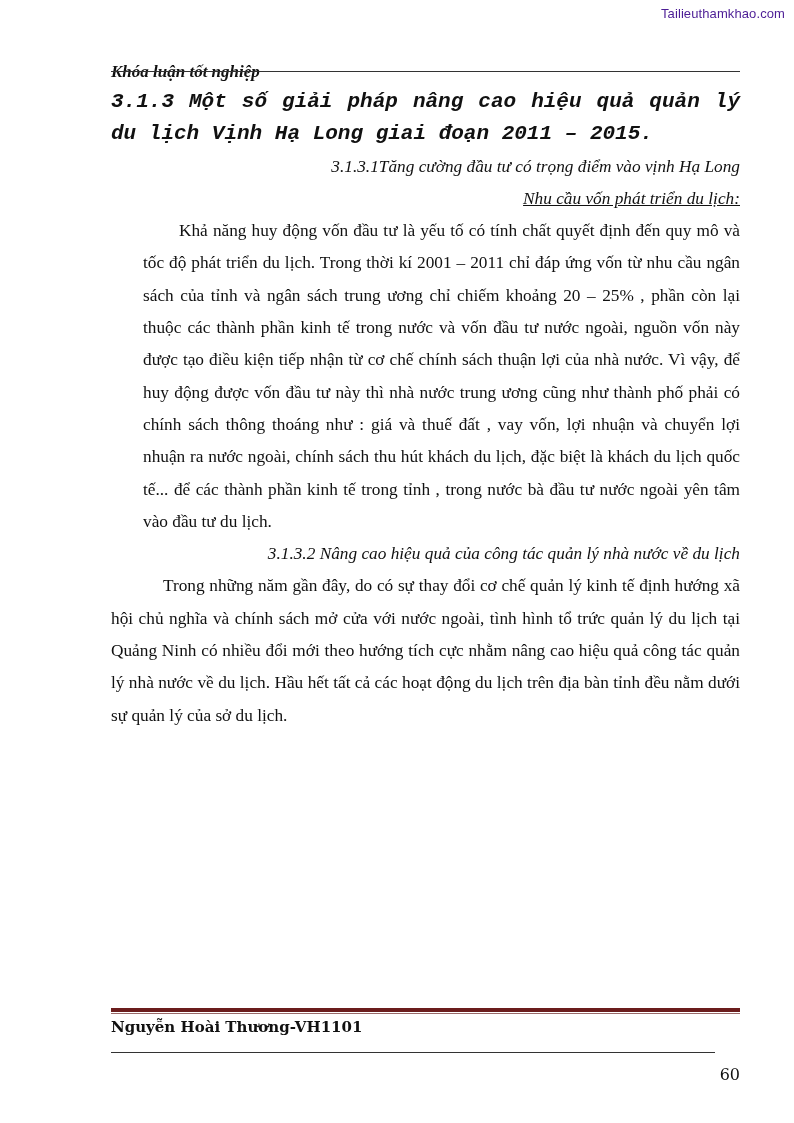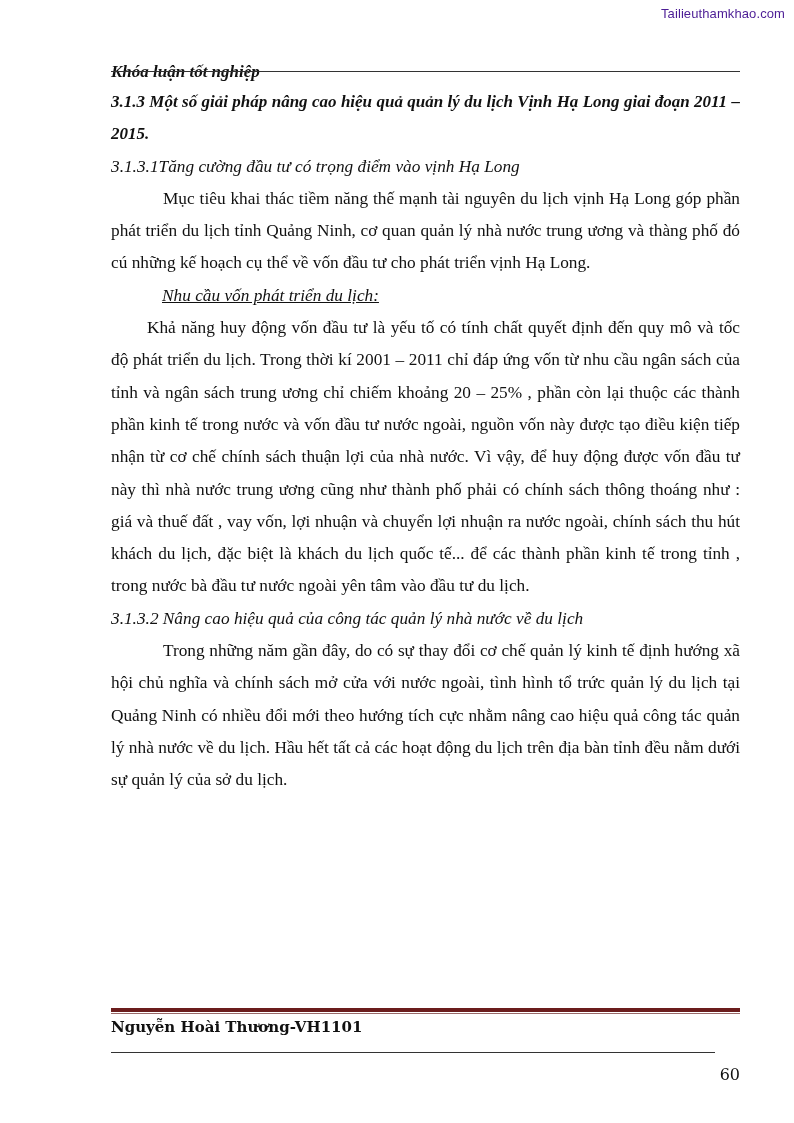--- a/index.html
+++ b/index.html
@@ -4,26 +4,26 @@
   <style>
     html, body { margin: 0; padding: 0; background: #ffffff; }
     body { width: 794px; height: 1123px; position: relative; overflow: hidden;
            font-family: "Liberation Serif", serif; color: #111; }
     .watermark { position: absolute; top: 6px; right: 9px; font-family: "Liberation Sans", sans-serif;
                  font-size: 13px; color: #4c1d95; letter-spacing: 0.1px; }
     .header { position: absolute; left: 111px; top: 61px; width: 629px; }
     .header-title { font-style: italic; font-weight: bold; font-size: 17px; line-height: 22px; }
     .header-rule { position: absolute; left: 111px; top: 71px; width: 629px; height: 1px; background: #333; }
     .content { position: absolute; left: 111px; top: 86px; width: 629px; font-size: 17.3px; line-height: 32.3px; }
-    .h-main { font-weight: bold; font-style: italic; font-size: 17px; text-align: justify; text-align-last: left; }
-    .h-sub { font-style: italic; }
+    .h-main { font-weight: bold; font-style: italic; font-size: 21px; text-align: justify; text-align-last: left; font-family: Liberation Mono, monospace; }
+    .h-sub { font-style: italic; text-align: right; }
     .p { text-align: justify; }
     .indent { text-indent: 52px; }
     .indent-small { text-indent: 51px; text-decoration: underline; }
-    .indent-mid { text-indent: 36px; }
+    .indent-mid { text-indent: 36px; margin-left: 32px; }
     .footer-bar { position: absolute; left: 111px; top: 1008px; width: 629px; height: 4px; background: #6b1d1d; }
     .footer-bar-thin { position: absolute; left: 111px; top: 1013px; width: 629px; height: 1px; background: #9a6a6a; }
     .footer-author { position: absolute; left: 111px; top: 1016px; font-family: "DejaVu Serif", serif;
                      font-weight: bold; font-size: 15px; line-height: 22px; }
     .footer-page { position: absolute; right: 54px; top: 1064px; font-family: "DejaVu Serif", serif;
                    font-size: 16px; line-height: 22px; }
     .footer-rule { position: absolute; left: 111px; top: 1052px; width: 604px; height: 1px; background: #333; }
   </style>
 </head>
 <body>
@@ -31,21 +31,20 @@
 <div class="watermark">Tailieuthamkhao.com</div>
 
 <div class="header">
   <div class="header-title">Khóa luận tốt nghiệp</div>
 </div>
 <div class="header-rule"></div>
 
 <div class="content">
   <div class="h-main">3.1.3 Một số giải pháp nâng cao hiệu quả quản lý du lịch Vịnh Hạ Long giai đoạn 2011 – 2015.</div>
   <div class="h-sub">3.1.3.1Tăng cường đầu tư có trọng điểm vào vịnh Hạ Long</div>
-  <div class="p indent">Mục tiêu khai thác tiềm năng thế mạnh tài nguyên du lịch vịnh Hạ Long góp phần phát triển du lịch tỉnh Quảng Ninh, cơ quan quản lý nhà nước trung ương và thàng phố đó cú những kế hoạch cụ thể về vốn đầu tư cho phát triển vịnh Hạ Long.</div>
   <div class="h-sub indent-small">Nhu cầu vốn phát triển du lịch:</div>
   <div class="p indent-mid">Khả năng huy động vốn đầu tư là yếu tố có tính chất quyết định đến quy mô và tốc độ phát triển du lịch. Trong thời kí 2001 – 2011 chỉ đáp ứng vốn từ nhu cầu ngân sách của tỉnh và ngân sách trung ương chỉ chiếm khoảng 20 – 25% , phần còn lại thuộc các thành phần kinh tế trong nước và vốn đầu tư nước ngoài, nguồn vốn này được tạo điều kiện tiếp nhận từ cơ chế chính sách thuận lợi của nhà nước. Vì vậy, để huy động được vốn đầu tư này thì nhà nước trung ương cũng như thành phố phải có chính sách thông thoáng như :  giá và thuế đất , vay vốn, lợi nhuận và chuyển lợi nhuận ra nước ngoài, chính sách thu hút khách du lịch, đặc biệt là khách du lịch quốc tế... để các thành phần kinh tế trong tỉnh , trong nước bà đầu tư nước ngoài yên tâm vào đầu tư du lịch.</div>
   <div class="h-sub">3.1.3.2 Nâng cao hiệu quả của công tác quản lý nhà nước về du lịch</div>
   <div class="p indent">Trong những năm gần đây, do có sự thay đổi cơ chế quản lý kinh tế định hướng xã hội chủ nghĩa và chính sách mở cửa với nước ngoài, tình hình tổ trức quản lý du lịch tại Quảng Ninh có nhiều đổi mới theo hướng tích cực nhằm nâng cao hiệu quả công tác quản lý nhà nước về du lịch. Hầu hết tất cả các hoạt động du lịch trên địa bàn tỉnh đều nằm dưới sự quản lý của sở du lịch.</div>
 </div>
 
 <div class="footer-bar"></div>
 <div class="footer-bar-thin"></div>
 <div class="footer-author">Nguyễn Hoài Thương-VH1101</div>
 <div class="footer-page">60</div>

